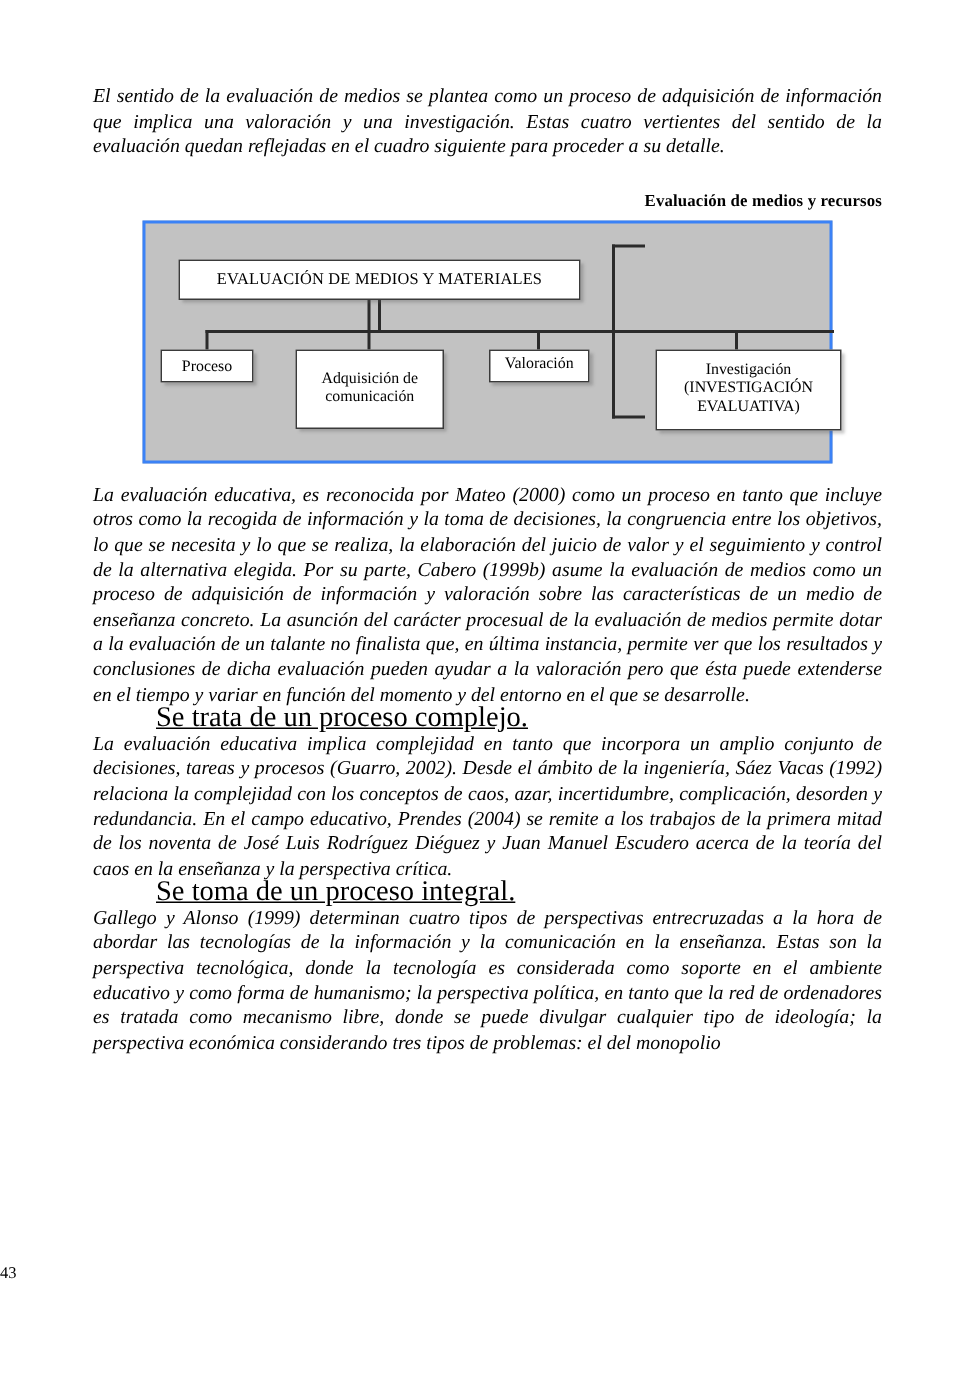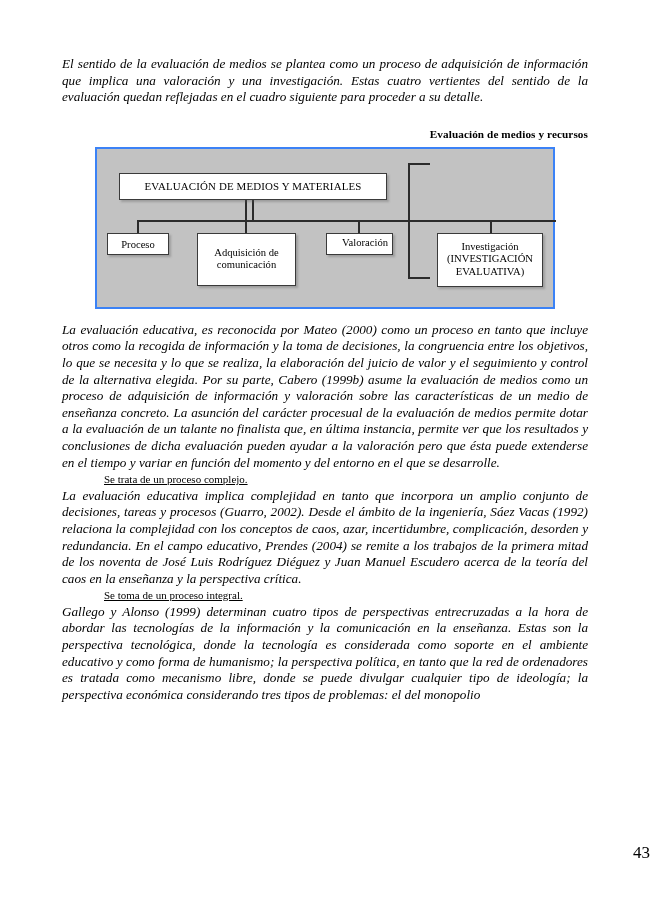--- a/index.html
+++ b/index.html
@@ -60,21 +60,21 @@
 
   .sub-heading {
     font-size: 13.2px;
     font-weight: bold;
     line-height: 16.6px;
     margin: 0;
     padding-left: 42px;
   }
 
   .underline-lead {
-    font-size: 11px;
+    font-size: 19px;
     line-height: 16.6px;
     margin: 0;
     padding-left: 42px;
   }
   .underline-lead span {
     text-decoration: underline;
   }
 
   
   .figure {
@@ -133,26 +133,25 @@
     top: 84px;
     width: 99px;
     height: 53px;
     text-align: center;
   }
   .node-valoracion {
     left: 229px;
     top: 84px;
     width: 67px;
     height: 22px;
-    justify-content: flex-end;
   }
   .node-investigacion {
     left: 340px;
     top: 84px;
-    width: 106px;
+    width: 124px;
     height: 54px;
   }
 
   
   .ln {
     position: absolute;
     background: #2b2b2b;
   }
   .ln-v { width: 2px; }
   .ln-h { height: 2px; }
@@ -172,22 +171,22 @@
   .br-t  { left: 311px; top: 14px; width: 22px; }
   .br-b  { left: 311px; top: 128px; width: 22px; }
   .br-tick { left: 300px; top: 71px; width: 13px; }
 
   
   .page-number {
     position: absolute;
     left: 0;
     right: 0;
     top: 843px;
-    text-align: right;
-    font-size: 17px;
+    text-align: left;
+    font-size: 11px;
   }
 </style>
 </head>
 <body>
 
 <div class="page">
   <div class="content">
 
 
     <p class="body-text intro">El sentido de la evaluación de medios se plantea como un proceso de adquisición de información que implica una valoración y una investigación. Estas cuatro vertientes del sentido de la evaluación quedan reflejadas en el cuadro siguiente para proceder a su detalle.</p>

